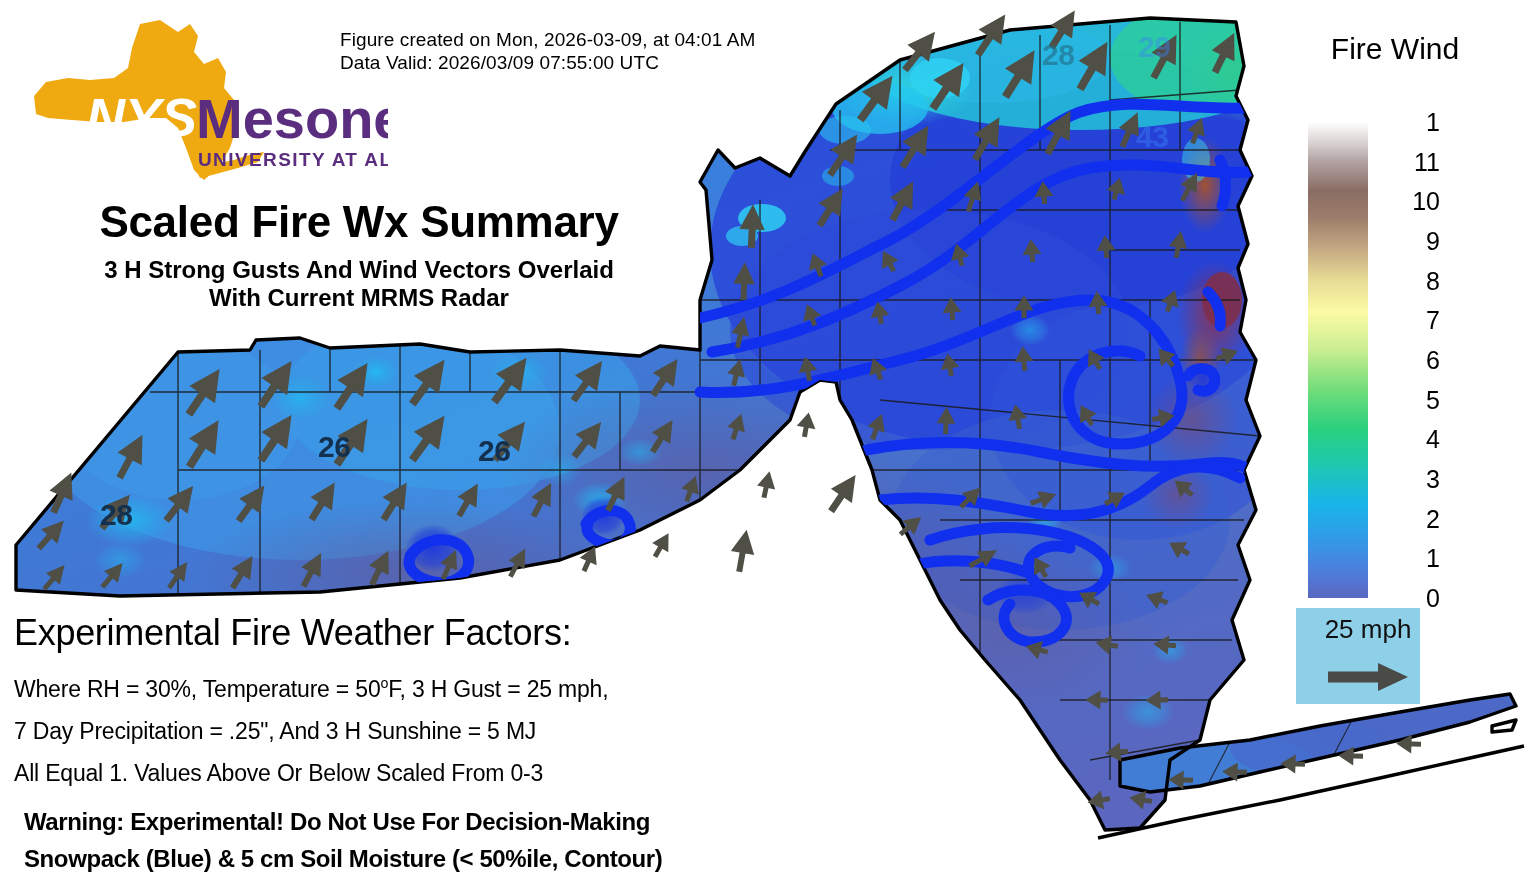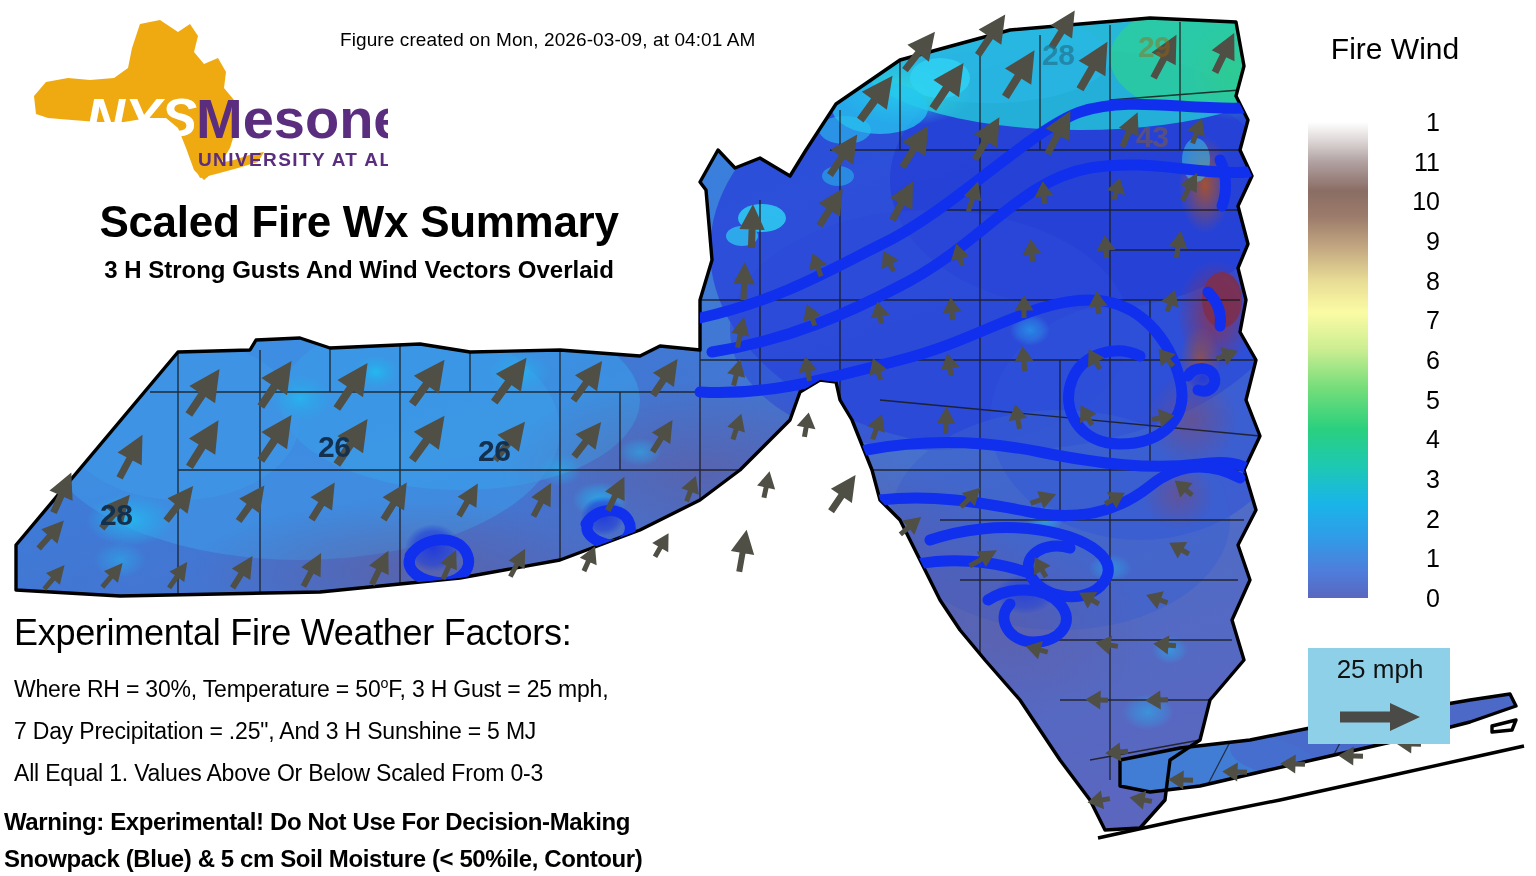--- a/index.html
+++ b/index.html
@@ -19,45 +19,45 @@
   
   #title-main{left:14px;top:196px;width:690px;text-align:center;
               font-size:44px;font-weight:bold;line-height:52px;letter-spacing:-.3px;}
   #title-sub{left:14px;top:256px;width:690px;text-align:center;
              font-size:24px;font-weight:bold;line-height:28px;}
 
   
   #factors-head{left:14px;top:612px;font-size:36px;font-weight:normal;letter-spacing:-.3px;}
   .factor-line{left:14px;font-size:23px;line-height:26px;letter-spacing:-.2px;}
   #f1{top:676px;} #f2{top:718px;} #f3{top:760px;}
-  .warn-line{left:4px;font-size:24px;font-weight:bold;line-height:28px;letter-spacing:-.4px;}
+  .warn-line{left:24px;font-size:24px;font-weight:bold;line-height:28px;letter-spacing:-.4px;}
   #w1{top:808px;} #w2{top:845px;}
   sup.deg{font-size:.62em;vertical-align:super;line-height:0;}
 
   
   #cb-title{left:1300px;top:32px;width:190px;text-align:center;font-size:30px;}
   #cbar{left:1308px;top:122px;width:60px;height:476px;}
   #cb-ticks{left:1388px;top:110px;width:60px;height:500px;}
   .cb-tick{position:absolute;right:8px;font-size:25px;line-height:25px;
            transform:translateY(-50%);white-space:nowrap;}
 
   
-  #windkey{left:1296px;top:648px;width:142px;height:96px;background:#8ed0e8;margin-left:12px;}
+  #windkey{left:1296px;top:608px;width:124px;height:96px;background:#8ed0e8;}
   #windkey .wk-label{position:absolute;left:0;top:6px;width:144px;text-align:center;
                      font-size:26px;color:#111;}
   #windkey .wk-arrow{position:absolute;left:30px;top:52px;}
 
   
   #map{left:0;top:0;width:1536px;height:876px;}
   #map svg{display:block;}
 
   .ctr-label{position:absolute;font-size:30px;font-weight:bold;color:#13304f;
              letter-spacing:-.5px;}
   .ctr-label.faint{color:#1f6d86;opacity:.62;}
-  .ctr-label.faint2{color:#a16207;opacity:.42;}
+  .ctr-label.faint2{color:#3b82f6;opacity:.42;}
 </style>
 </head>
 <body>
 
 <div class="abs" id="map">
 <svg width="1536" height="876" viewBox="0 0 1536 876" xmlns="http://www.w3.org/2000/svg">
   <defs>
 
     <clipPath id="nyClip">
       <path d="M16,590 L16,545 L178,352 L250,350 L256,340 L300,338 L330,348 L420,344 L470,352
@@ -654,25 +654,27 @@
     <path d="M168,152 L186,146 L206,142 L224,136 L236,134 L230,144 L210,150 L188,156
              L172,160 Z" fill="#EFA911"></path>
     <text x="58" y="118" font-family="'Liberation Sans',sans-serif" font-size="54" font-weight="bold" font-style="italic" fill="#ffffff">NYS</text>
     <text x="168" y="120" font-family="'Liberation Sans',sans-serif" font-size="56" font-weight="bold" fill="#5B2D7F">Mesonet</text>
     <text x="170" y="148" font-family="'Liberation Sans',sans-serif" font-size="19" font-weight="bold" letter-spacing="1.4" fill="#5B2D7F">UNIVERSITY AT ALBANY</text>
   </svg>
 </div>
 
 <div class="abs" id="created">
   <div>Figure created on Mon, 2026-03-09, at 04:01 AM</div>
+  <div>Data Valid: 2026/03/09 07:55:00 UTC</div>
 </div>
 
 <div class="abs" id="title-main">Scaled Fire Wx Summary</div>
 <div class="abs" id="title-sub">
   <div>3 H Strong Gusts And Wind Vectors Overlaid</div>
+  <div>With Current MRMS Radar</div>
 </div>
 
 <div class="abs" id="factors-head">Experimental Fire Weather Factors:</div>
 
 <div class="abs factor-line" id="f1"><span>Where RH = 30%, Temperature = 50</span><sup class="deg">o</sup><span>F, 3 H Gust = 25 mph,</span></div>
 
 <div class="abs factor-line" id="f2">7 Day Precipitation = .25", And 3 H Sunshine = 5 MJ</div>
 <div class="abs factor-line" id="f3">All Equal 1. Values Above Or Below Scaled From 0-3</div>
 
 <div class="abs warn-line" id="w1">Warning: Experimental! Do Not Use For Decision-Making</div>

